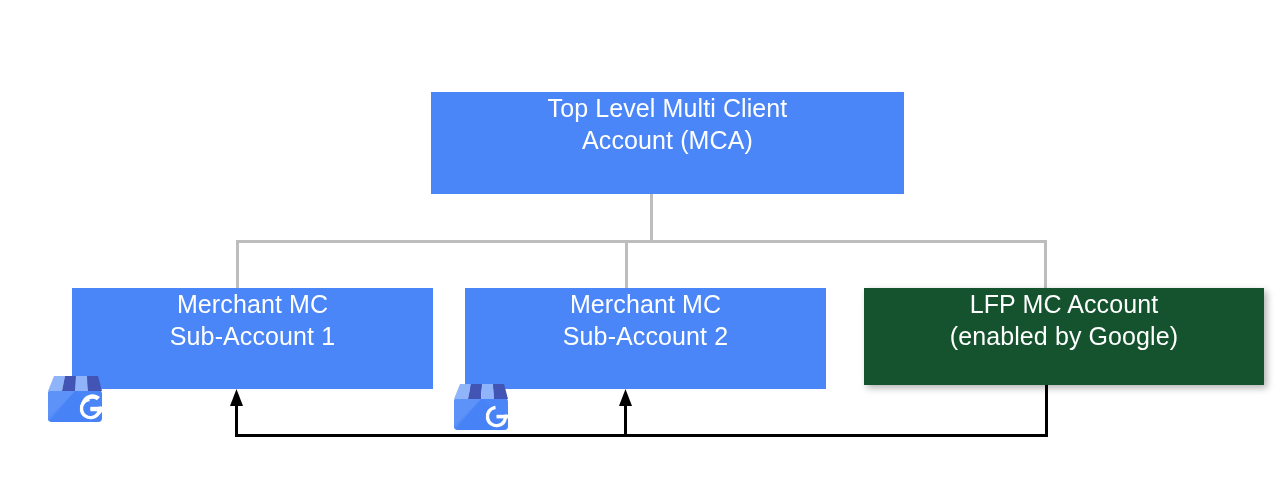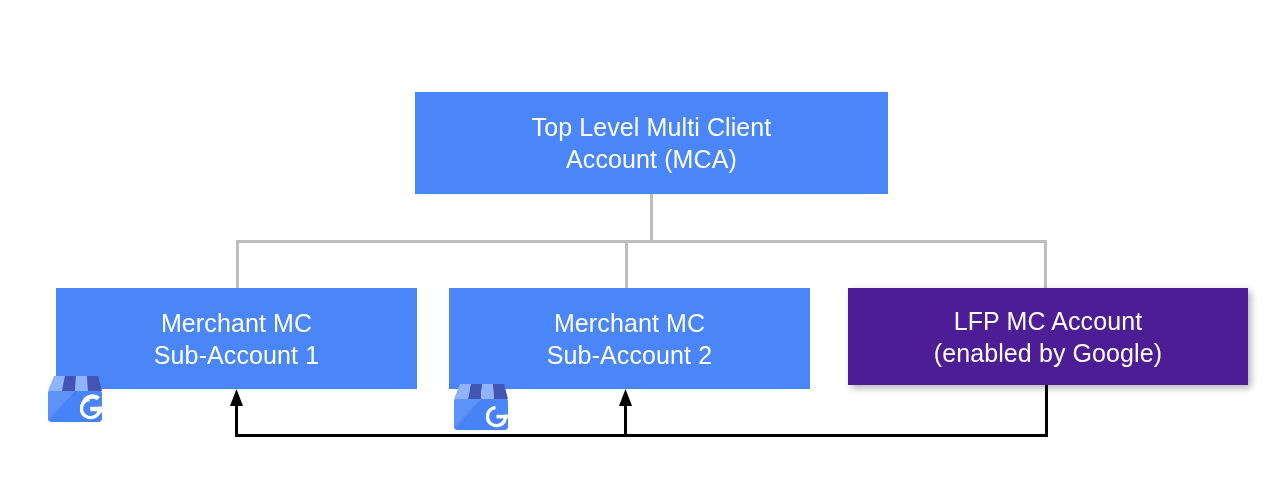--- a/index.html
+++ b/index.html
@@ -22,29 +22,30 @@
     position: absolute;
     left: 0;
     top: 0;
     width: 1286px;
     height: 501px;
   }
   .node {
     position: absolute;
     box-sizing: border-box;
     display: flex;
-    align-items: center;
+    align-items: flex-start;
     justify-content: center;
     text-align: center;
     color: #ffffff;
     font-size: 25px;
     line-height: 32px;
     font-weight: 400;
     letter-spacing: 0.1px;
     white-space: pre-line;
+    margin-left: 16px;
   }
   .node-top {
     left: 415px;
     top: 92px;
     width: 473px;
     height: 102px;
   }
   .node-m1 {
     left: 56px;
     top: 288px;
@@ -103,21 +104,21 @@
   <div class="node node-m1" style="background:#4a86f7;">
     <span>Merchant MC
 Sub-Account 1</span>
   </div>
 
   <div class="node node-m2" style="background:#4a86f7;">
     <span>Merchant MC
 Sub-Account 2</span>
   </div>
 
-  <div class="node node-lfp" style="background:#4c1d95;">
+  <div class="node node-lfp" style="background:#14532d;">
     <span>LFP MC Account
 (enabled by Google)</span>
   </div>
 
   <svg class="gmb-icon gmb-1" viewBox="0 0 70 70">
     <defs>
       <clipPath id="bodyClip1">
         <path d="M12,27 h46 a4,4 0 0 1 4,4 v24 a4,4 0 0 1 -4,4 h-46 a4,4 0 0 1 -4,-4 v-24 a4,4 0 0 1 4,-4 z"></path>
       </clipPath>
       <linearGradient id="shade1" x1="0" y1="0" x2="1" y2="1">

